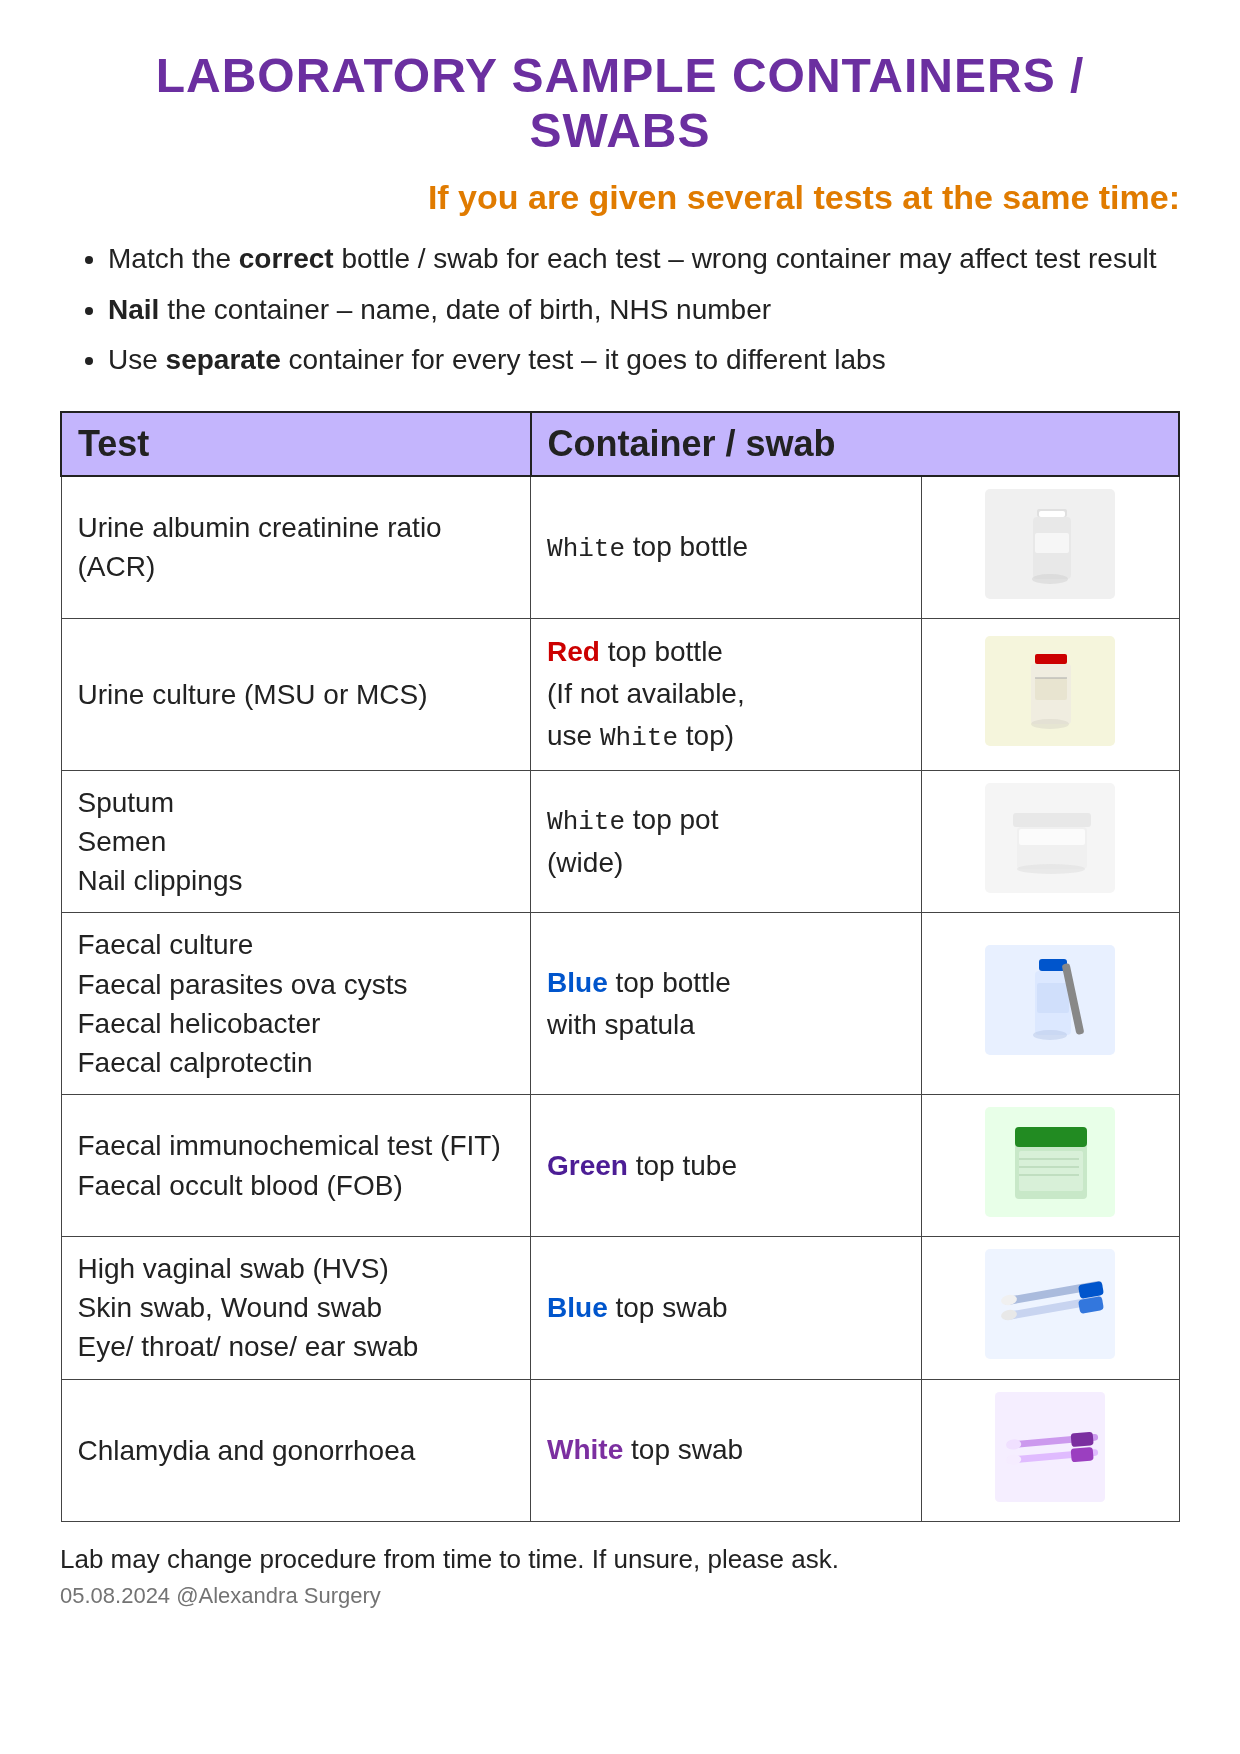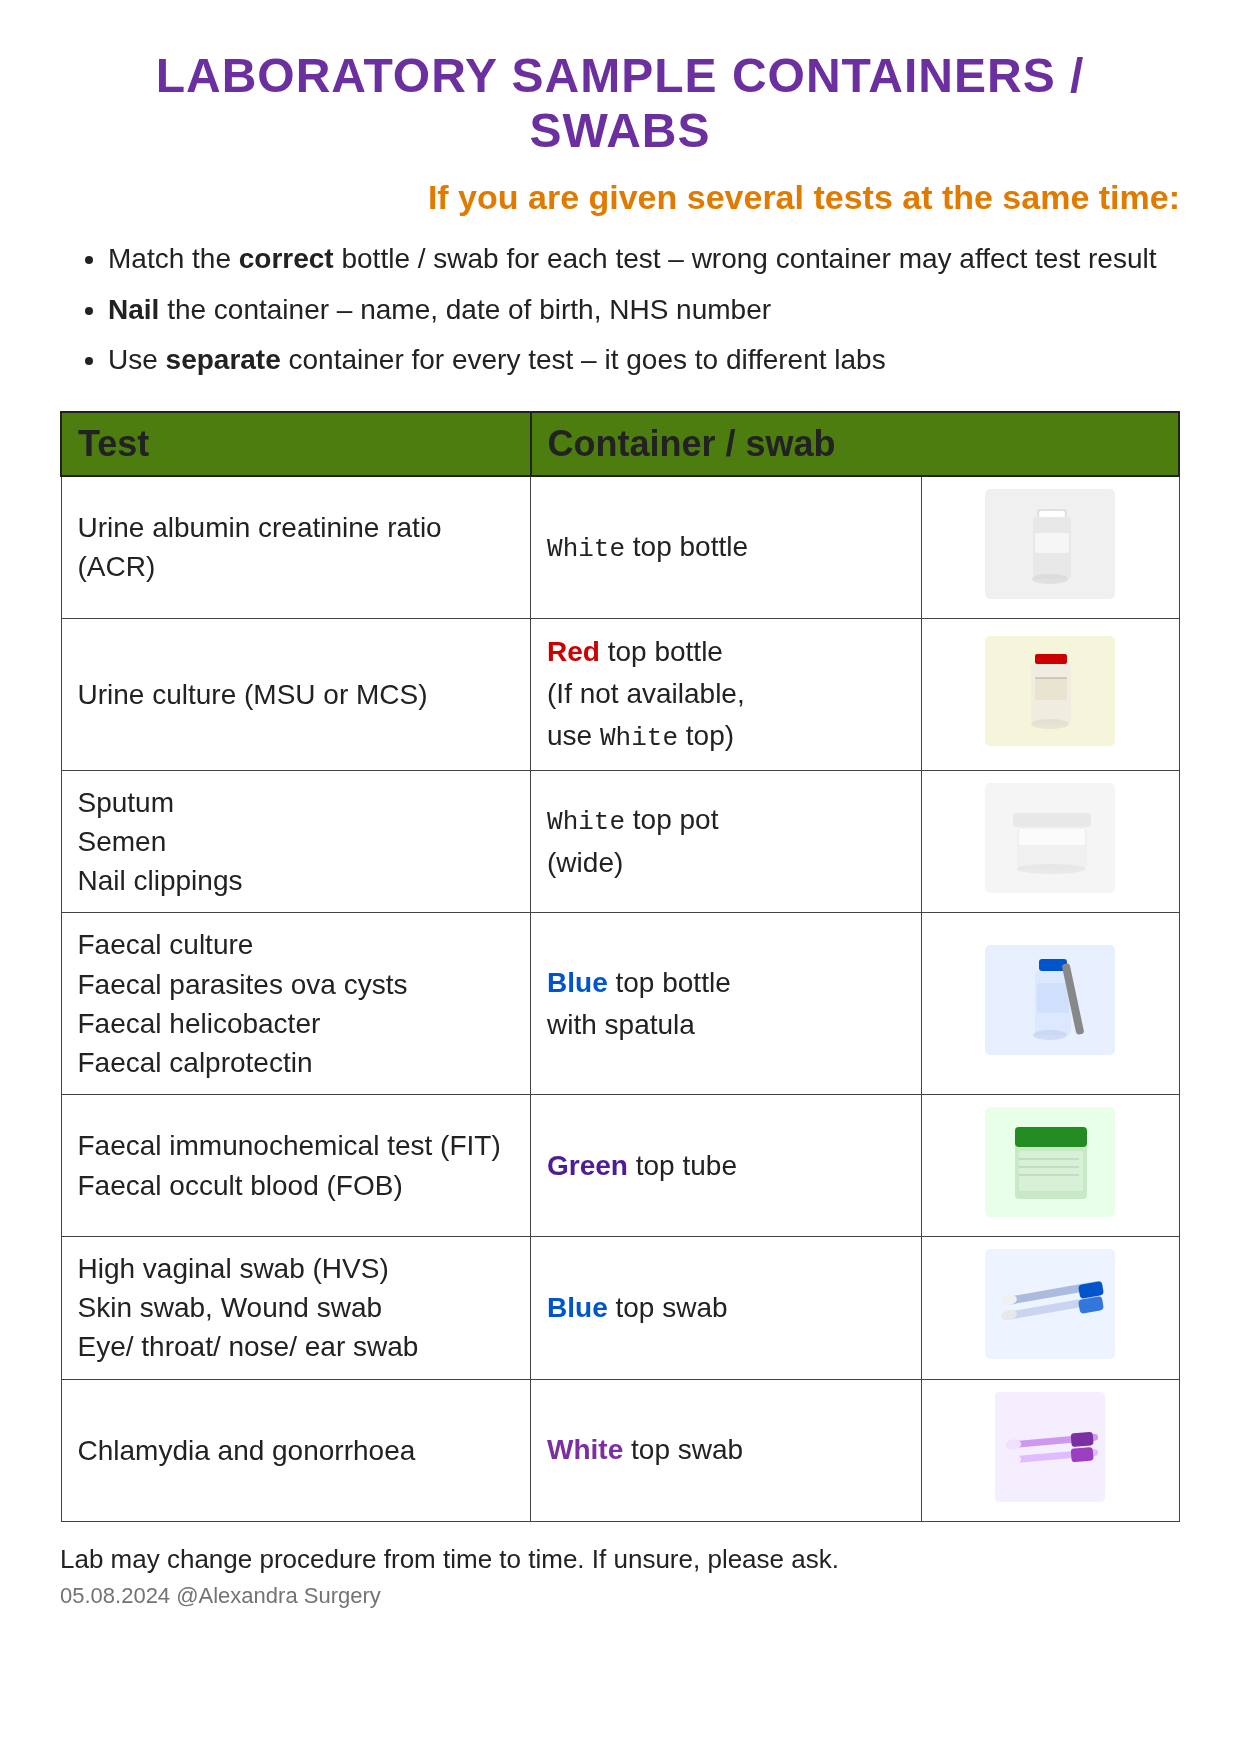--- a/index.html
+++ b/index.html
@@ -53,21 +53,21 @@
       border-collapse: collapse;
       margin-bottom: 22px;
     }
 
     th {
       border: 2px solid #222;
       padding: 10px 16px;
       font-size: 36px;
       font-weight: 900;
       text-align: left;
-      background: #4d7c0f;
+      background: #c4b5fd;
     }
 
     td {
       border: 1.5px solid #444;
       padding: 12px 16px;
       vertical-align: middle;
     }
 
     .col-test { width: 42%; }
     .col-container { width: 35%; }

